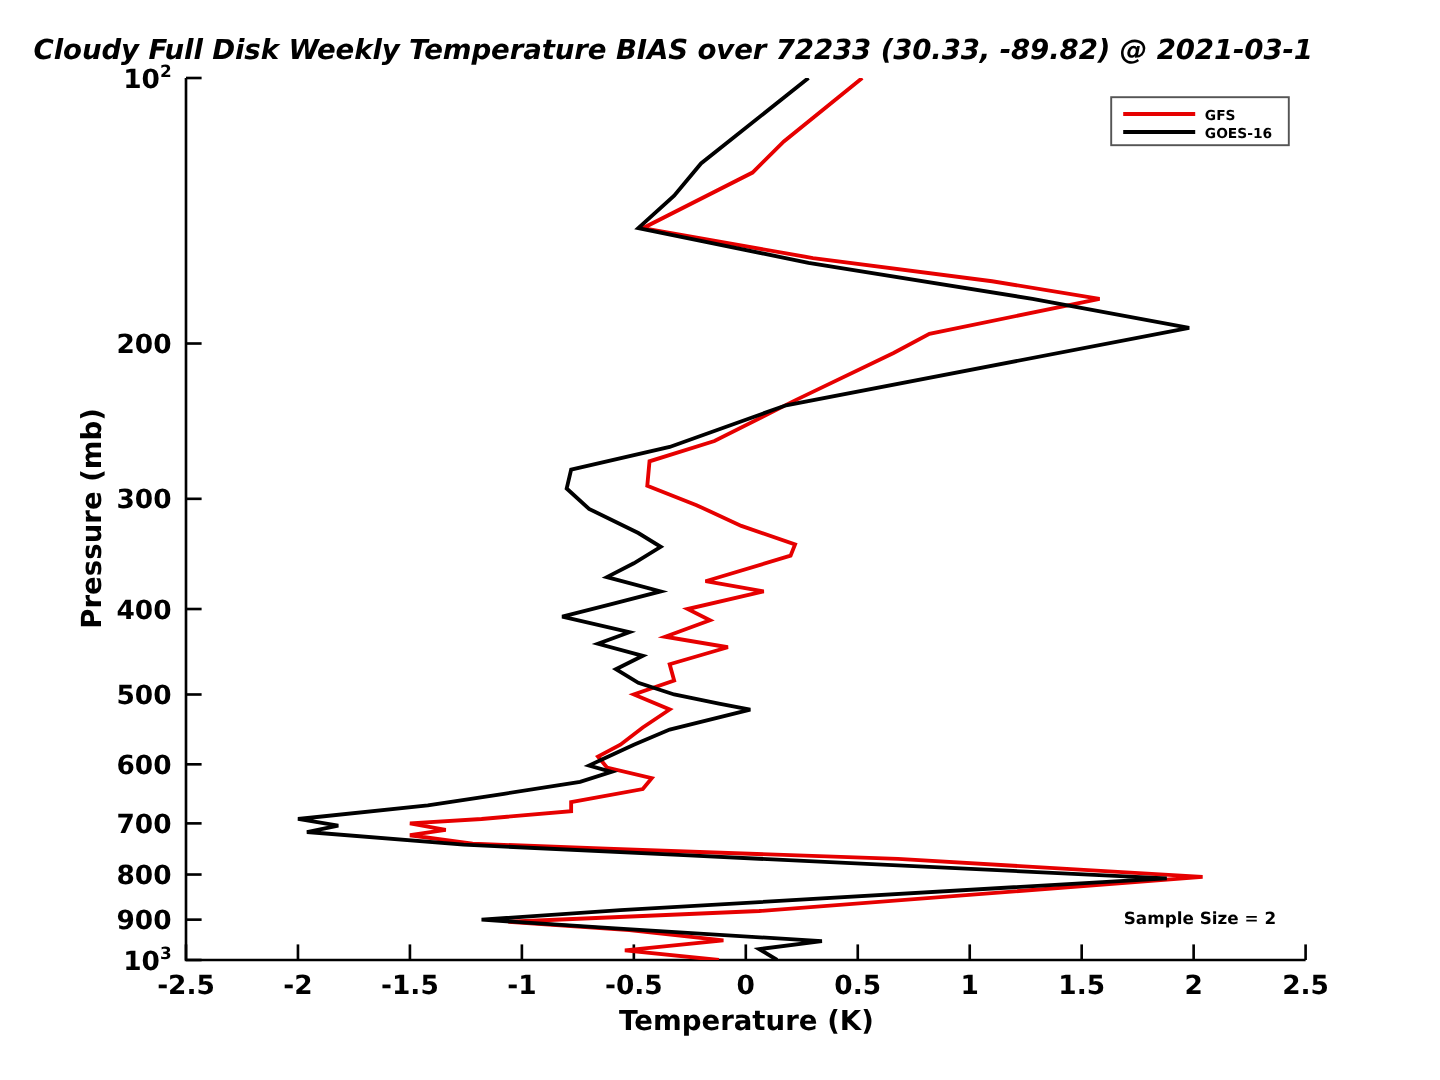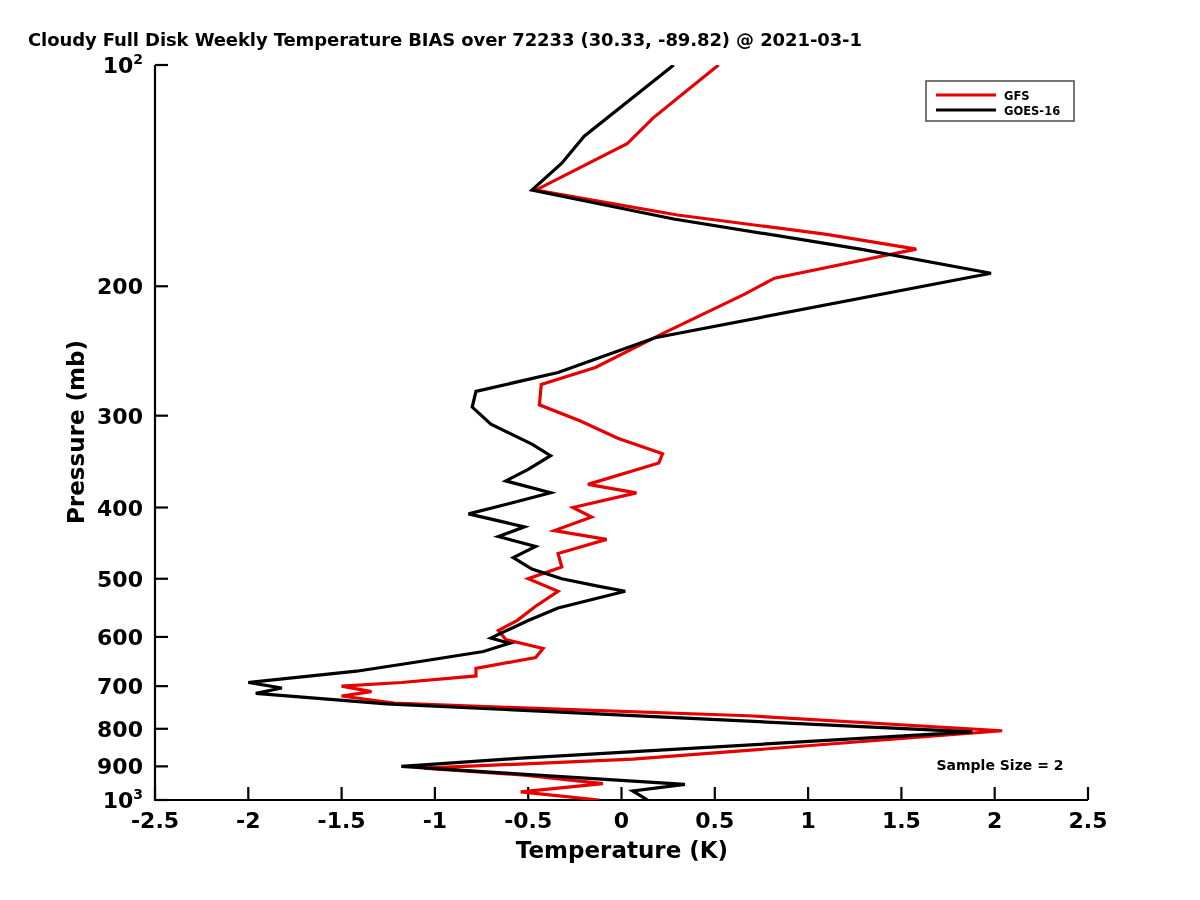--- a/index.html
+++ b/index.html
@@ -17,25 +17,26 @@
     position: relative;
     width: 1200px;
     height: 900px;
     background: #ffffff;
   }
   #chart-title {
     position: absolute;
     left: 28px;
     top: 29px;
     font-family: "DejaVu Sans", sans-serif;
-    font-size: 18px;
+    font-size: 23px;
     font-weight: bold;
     color: #000000;
     white-space: nowrap;
     letter-spacing: -0.1px;
+    font-style: italic;
   }
   #plot-svg {
     position: absolute;
     left: 0;
     top: 0;
   }
   .tick-label {
     font-family: "DejaVu Sans", sans-serif;
     font-size: 22px;
     font-weight: bold;

